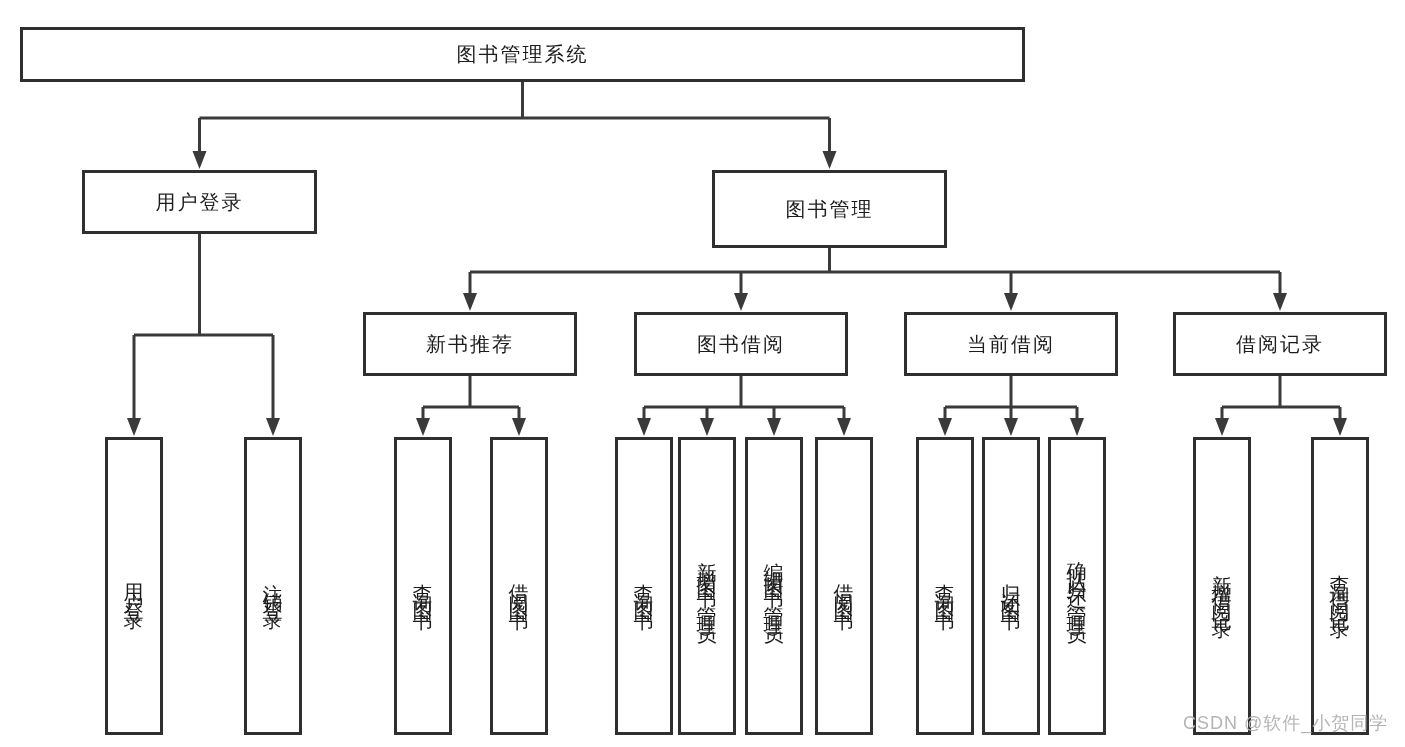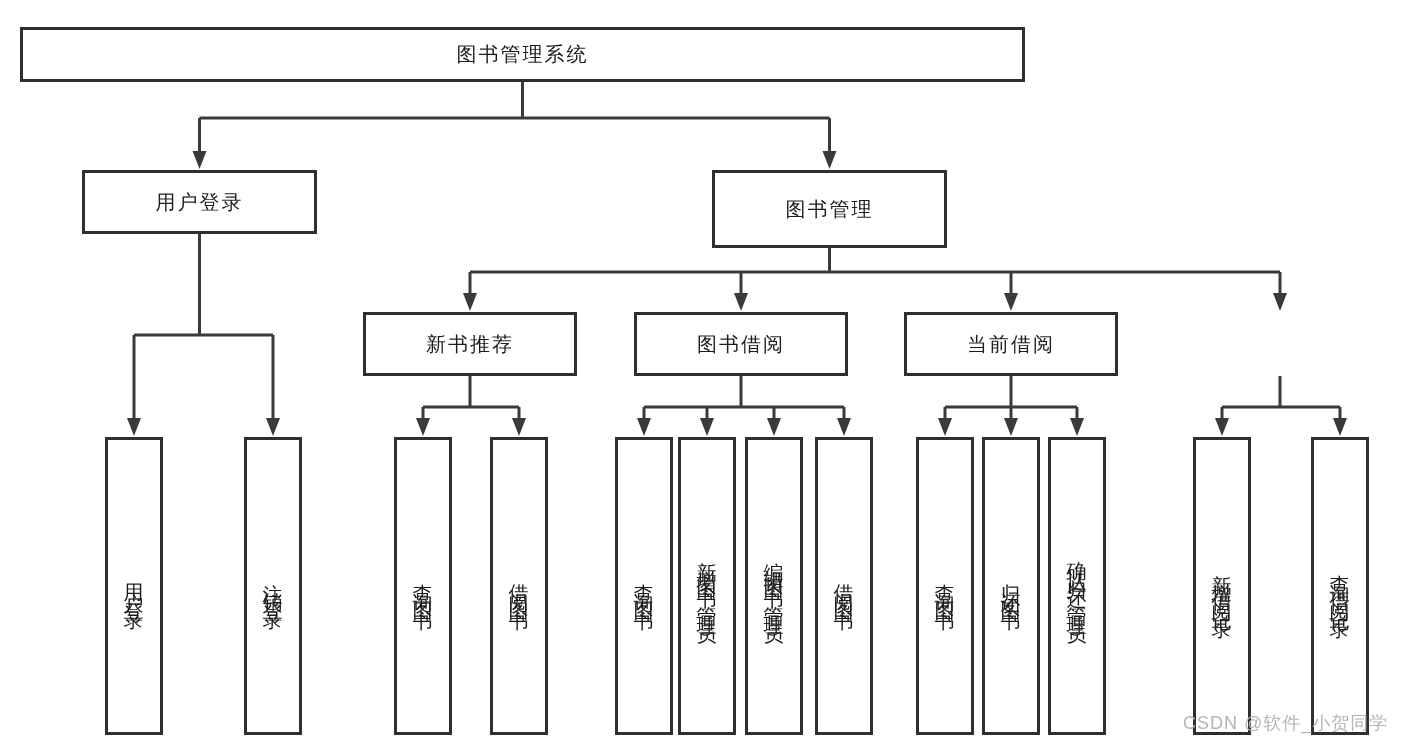--- a/index.html
+++ b/index.html
@@ -81,20 +81,23 @@
 
   <div class="box h" style="left:363px;top:312px;width:214px;height:64px;">
     <span class="label">新书推荐</span>
   </div>
   <div class="box h" style="left:634px;top:312px;width:214px;height:64px;">
     <span class="label">图书借阅</span>
   </div>
   <div class="box h" style="left:904px;top:312px;width:214px;height:64px;">
     <span class="label">当前借阅</span>
   </div>
+  <div class="box h" style="left:1173px;top:312px;width:214px;height:64px;">
+    <span class="label">借阅记录</span>
+  </div>
 
   <div class="box v" style="left:105px;top:437px;width:58px;height:298px;">
     <span class="label">用户登录</span>
   </div>
   <div class="box v" style="left:244px;top:437px;width:58px;height:298px;">
     <span class="label">注销登录</span>
   </div>
 
   <div class="box v" style="left:394px;top:437px;width:58px;height:298px;">
     <span class="label">查询图书</span>

